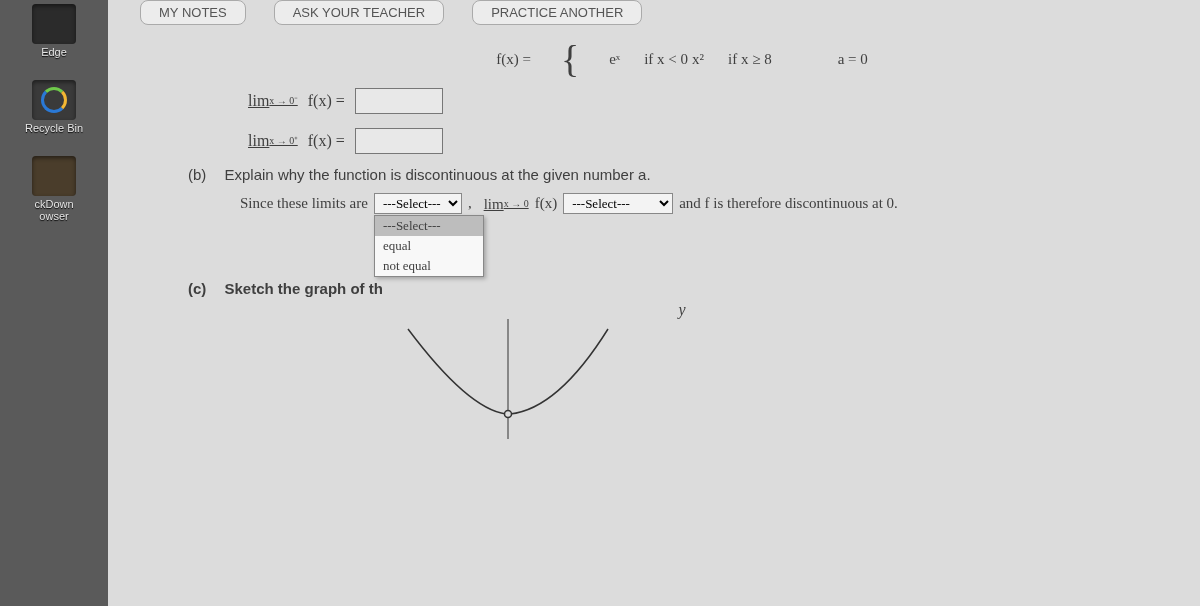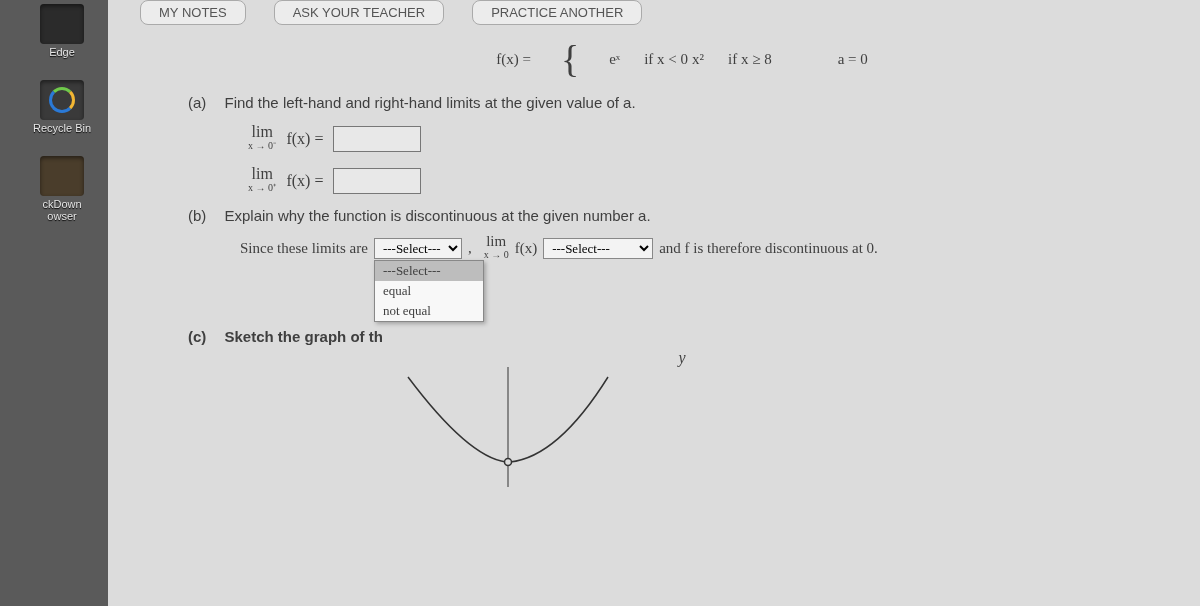--- a/index.html
+++ b/index.html
@@ -5,21 +5,21 @@
   * { margin:0; padding:0; box-sizing:border-box; }
   html,body { width:1200px; height:606px; overflow:hidden; }
   body {
     font-family: "Segoe UI", Arial, sans-serif;
     background:#5a5a5a;
     color:#444;
     position:relative;
   }
   
   .desktop {
-    position:absolute; left:8px; top:0; width:108px; height:528px;
+    position:absolute; left:0; top:0; width:108px; height:528px;
     display:flex; flex-direction:column; align-items:center;
     gap:22px; padding-top:4px;
   }
   .d-icon {
     width:90px; display:flex; flex-direction:column; align-items:center;
     gap:2px;
   }
   .d-icon .box {
     width:44px; height:40px; border-radius:4px; background:#2b2b2b;
     box-shadow:0 2px 4px rgba(0,0,0,.5) inset;
@@ -62,21 +62,21 @@
   .stack { display:flex; flex-direction:row; gap:4px; }
   .row { display:flex; gap:24px; }
 
   .qline { margin-top:20px; font-size:15px; color:#3f3f3f; }
   .qtag  { margin-right:14px; }
 
   .limbox {
     margin-left:60px; margin-top:14px; display:flex; align-items:center;
     gap:10px; font-family:Georgia,serif; color:#3f3f3f;
   }
-  .lim { display:flex; flex-direction:column; align-items:center; line-height:14px; }
+  .lim { display:flex; flex-direction:row; line-height:14px;text-decoration:underline; }
   .lxr { font-size:10px; }
   .ans {
     width:88px; height:26px; border:1px solid #777; background:#e8e8e8;
   }
 
   .inline {
     margin-top:10px; margin-left:52px; font-size:15px; color:#3f3f3f;
     display:flex; align-items:center; flex-wrap:wrap; gap:6px;
     font-family:Georgia,serif;
   }
@@ -142,24 +142,20 @@
         <span>if x &lt; 0</span>
       </span>
       <span class="row">
         <span>x²</span>
         <span>if x ≥ 8</span>
       </span>
     </span>
     <span style="margin-left:36px">a = 0</span>
   </div>
 
-  <div class="qline">
-    <span class="qtag">(a)</span>
-    <span>Find the left-hand and right-hand limits at the given value of a.</span>
-  </div>
 
   <div class="limbox">
     <span class="lim">
       <span>lim</span>
       <span class="lxr">x → 0⁻</span>
     </span>
     <span>f(x)  =</span>
     <input class="ans" type="text" style="">
   </div>
 

